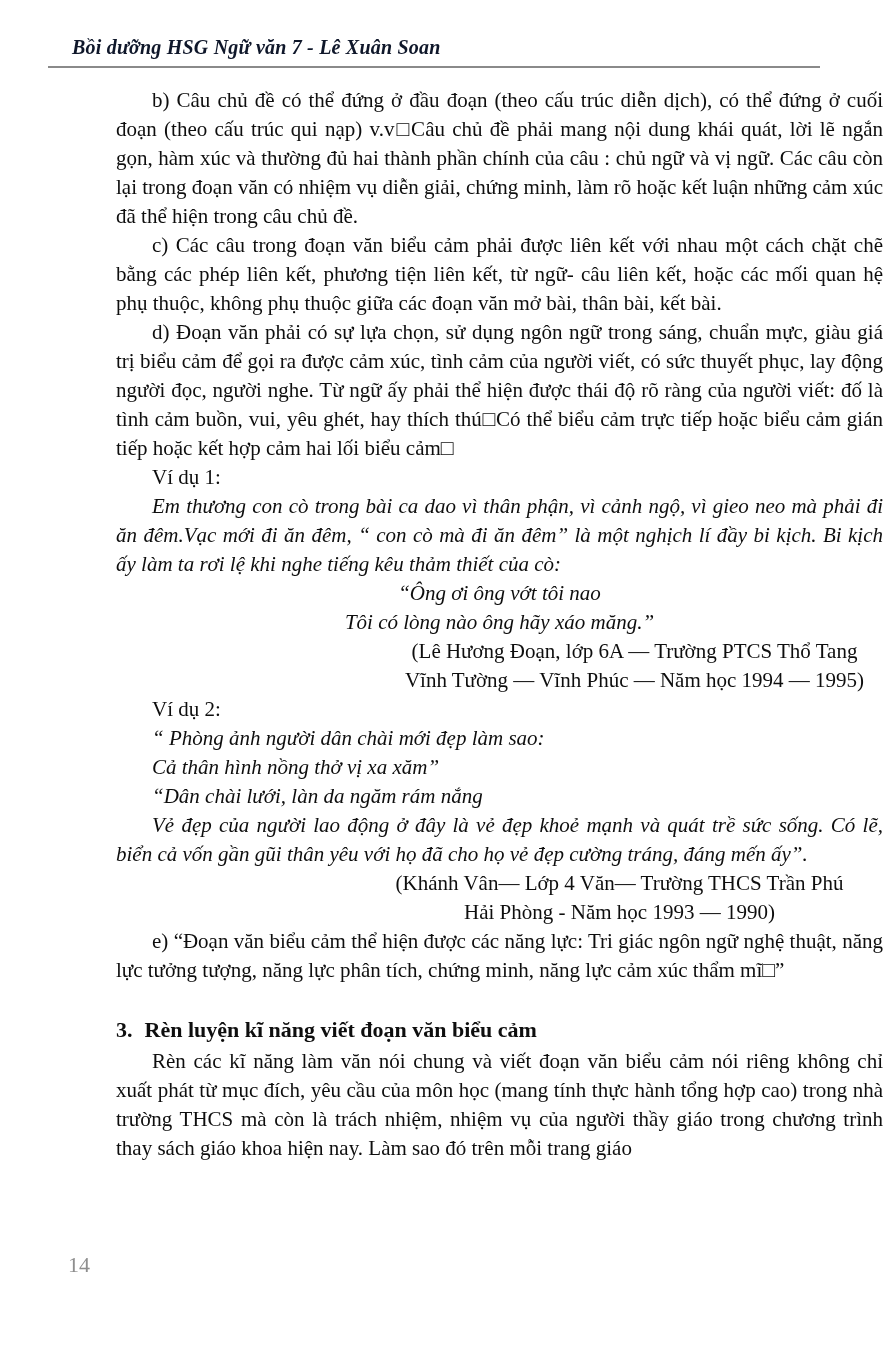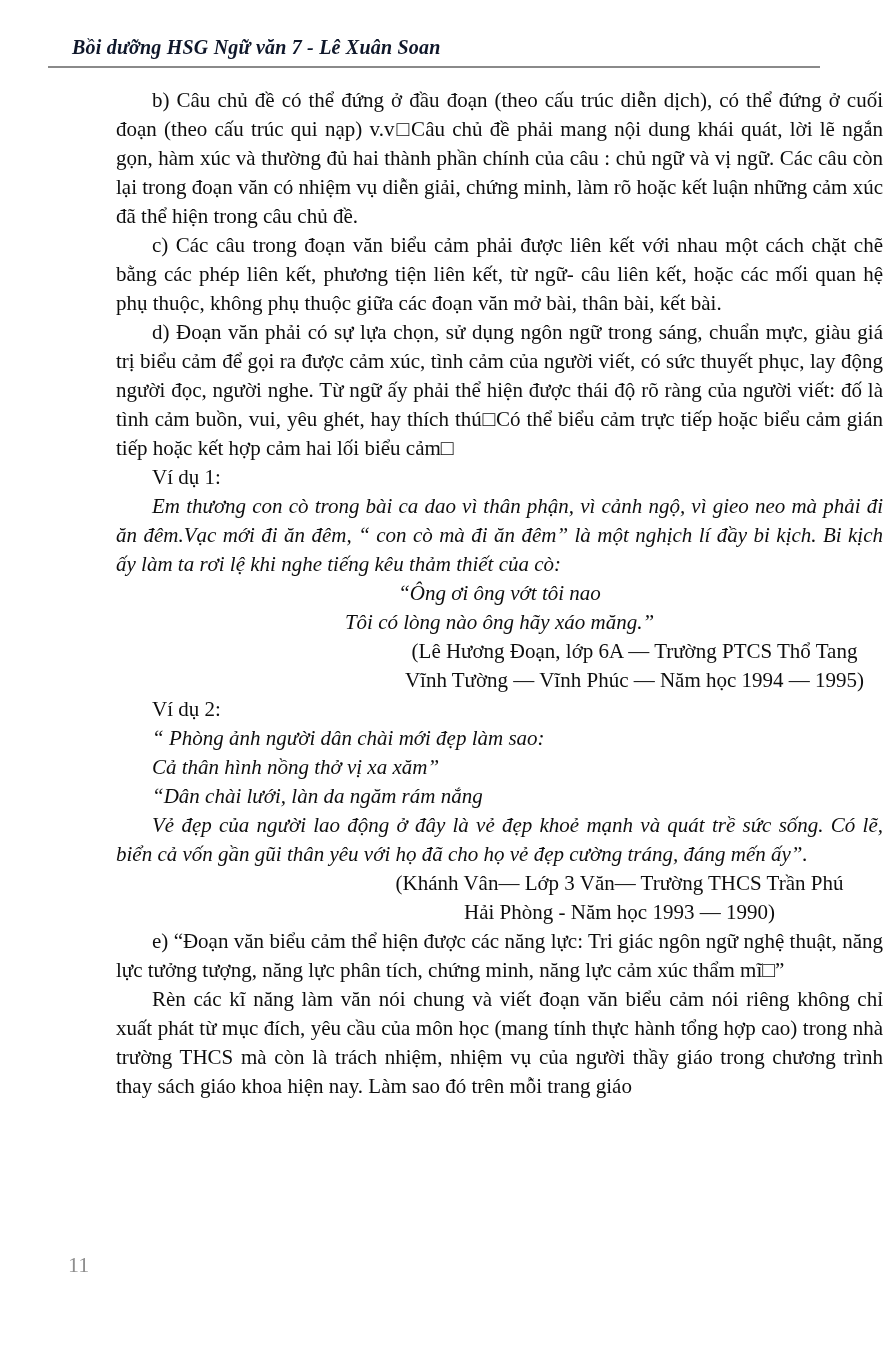--- a/index.html
+++ b/index.html
@@ -104,26 +104,29 @@
 
     <div>
       <p class="verse-line">“ Phòng ảnh người dân chài mới đẹp làm sao:</p>
       <p class="verse-line">Cả thân hình nồng thở vị xa xăm”</p>
       <p class="verse-line">“Dân chài lưới, làn da ngăm rám nắng</p>
     </div>
 
     <p class="indent italic">Vẻ đẹp của người lao động ở đây là vẻ đẹp khoẻ mạnh và quát trề sức sống. Có lẽ, biển cả vốn gần gũi thân yêu với họ đã cho họ vẻ đẹp cường tráng, đáng mến ấy”.</p>
 
     <div class="attribution attribution-2">
-      <p>(Khánh Vân— Lớp 3 Văn— Trường THCS Trần Phú</p>
+      <p>(Khánh Vân— Lớp 4 Văn— Trường THCS Trần Phú</p>
       <p>Hải Phòng - Năm học 1993 — 1990)</p>
     </div>
 
     <p class="indent">e) “Đoạn văn biểu cảm thể hiện được các năng lực: Tri giác ngôn ngữ nghệ thuật, năng lực tưởng tượng, năng lực phân tích, chứng minh, năng lực cảm xúc thẩm mĩ□”</p>
 
+    <p class="section-heading">
+      <span class="num">3.</span><span>Rèn luyện kĩ năng viết đoạn văn biểu cảm</span>
+    </p>
 
     <p class="indent">Rèn các kĩ năng làm văn nói chung và viết đoạn văn biểu cảm nói riêng không chỉ xuất phát từ mục đích, yêu cầu của môn học (mang tính thực hành tổng hợp cao) trong nhà trường THCS mà còn là trách nhiệm, nhiệm vụ của người thầy giáo trong chương trình thay sách giáo khoa hiện nay. Làm sao đó trên mỗi trang giáo</p>
 
   </div>
 
-  <div class="page-number">11</div>
+  <div class="page-number">14</div>
 
 </div>
 
 </body></html>

